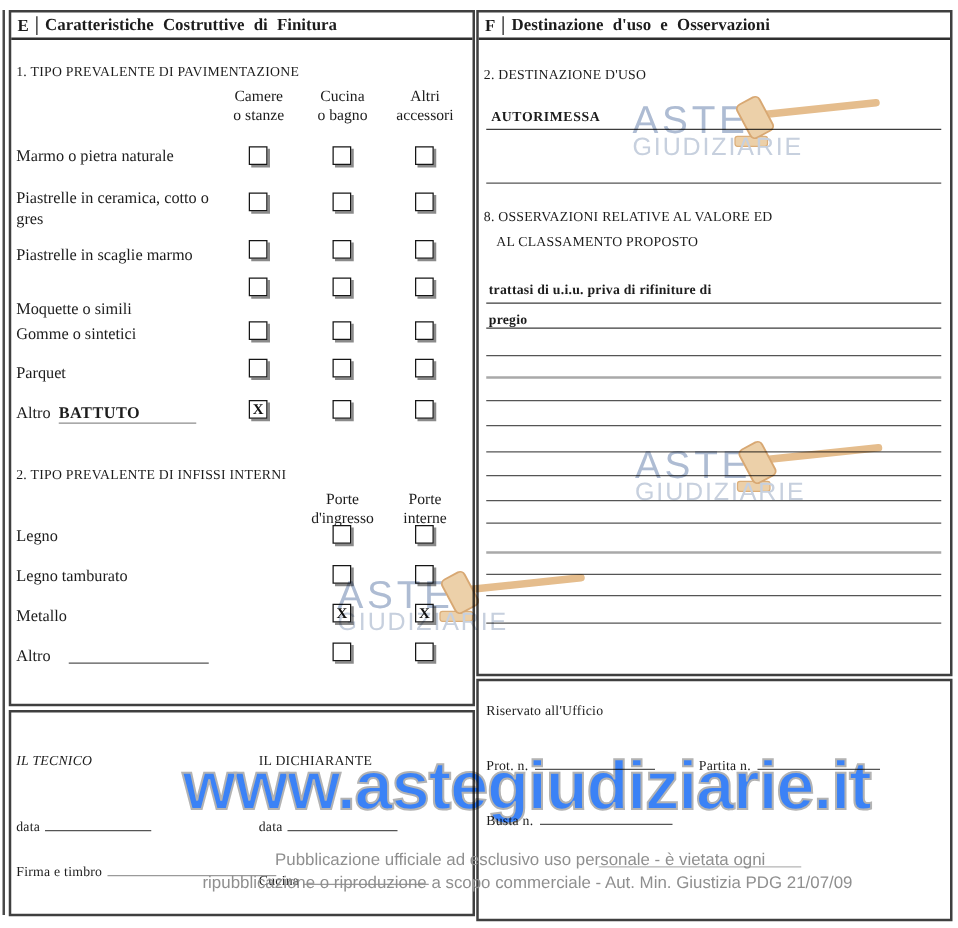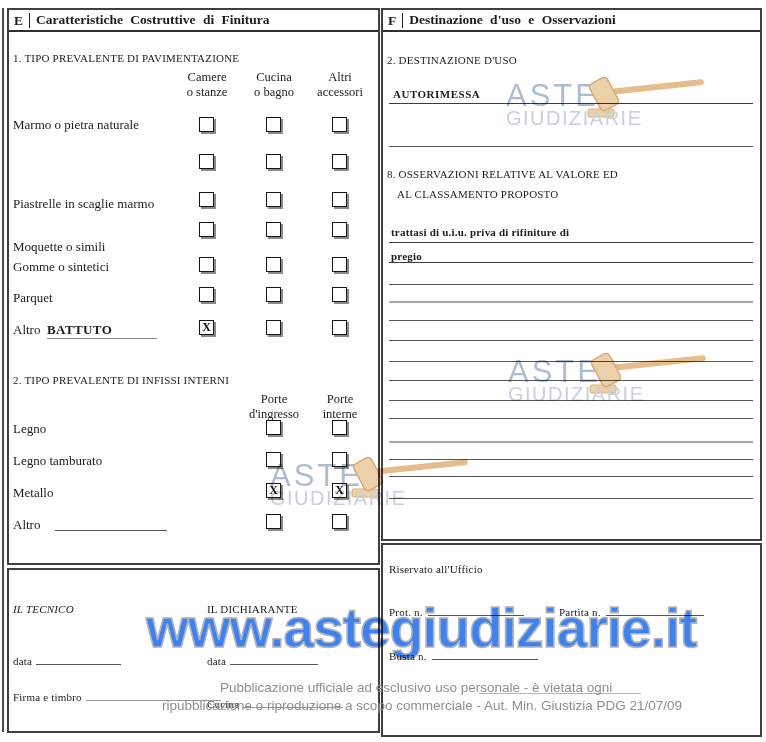--- a/index.html
+++ b/index.html
@@ -74,20 +74,21 @@
   <div class="colhead" style="left:294px;top:60px;">
     <div>Altri</div>
     <div>accessori</div>
   </div>
 
   <div class="lbl" style="left:4px;top:106px;width:170px;">Marmo o pietra naturale</div>
   <div class="cb" style="left:190px;top:107px;"></div>
   <div class="cb" style="left:257px;top:107px;"></div>
   <div class="cb" style="left:323px;top:107px;"></div>
 
+  <div class="lbl" style="left:4px;top:139px;width:170px;">Piastrelle in ceramica, cotto o gres</div>
   <div class="cb" style="left:190px;top:144px;"></div>
   <div class="cb" style="left:257px;top:144px;"></div>
   <div class="cb" style="left:323px;top:144px;"></div>
 
   <div class="lbl" style="left:4px;top:185px;width:200px;">Piastrelle in scaglie marmo</div>
   <div class="cb" style="left:190px;top:182px;"></div>
   <div class="cb" style="left:257px;top:182px;"></div>
   <div class="cb" style="left:323px;top:182px;"></div>
 
   <div class="lbl" style="left:4px;top:216px;width:170px;margin-top:12px;">Moquette o simili</div>

